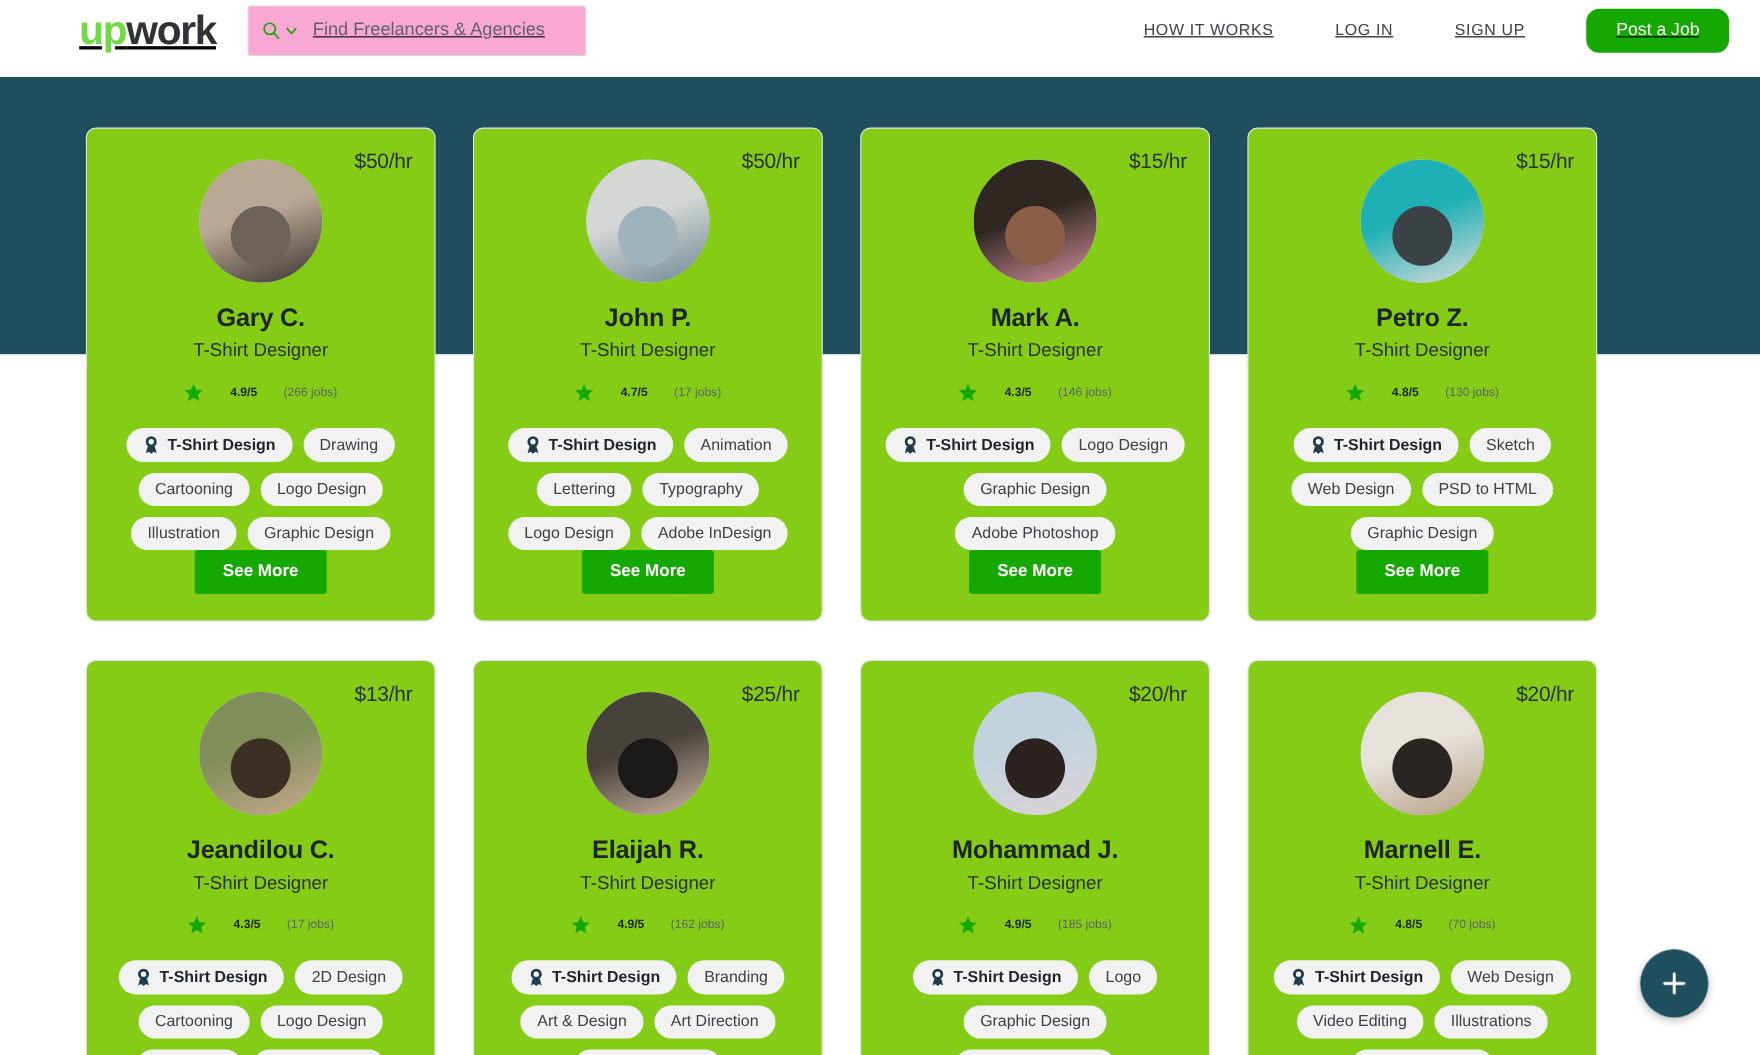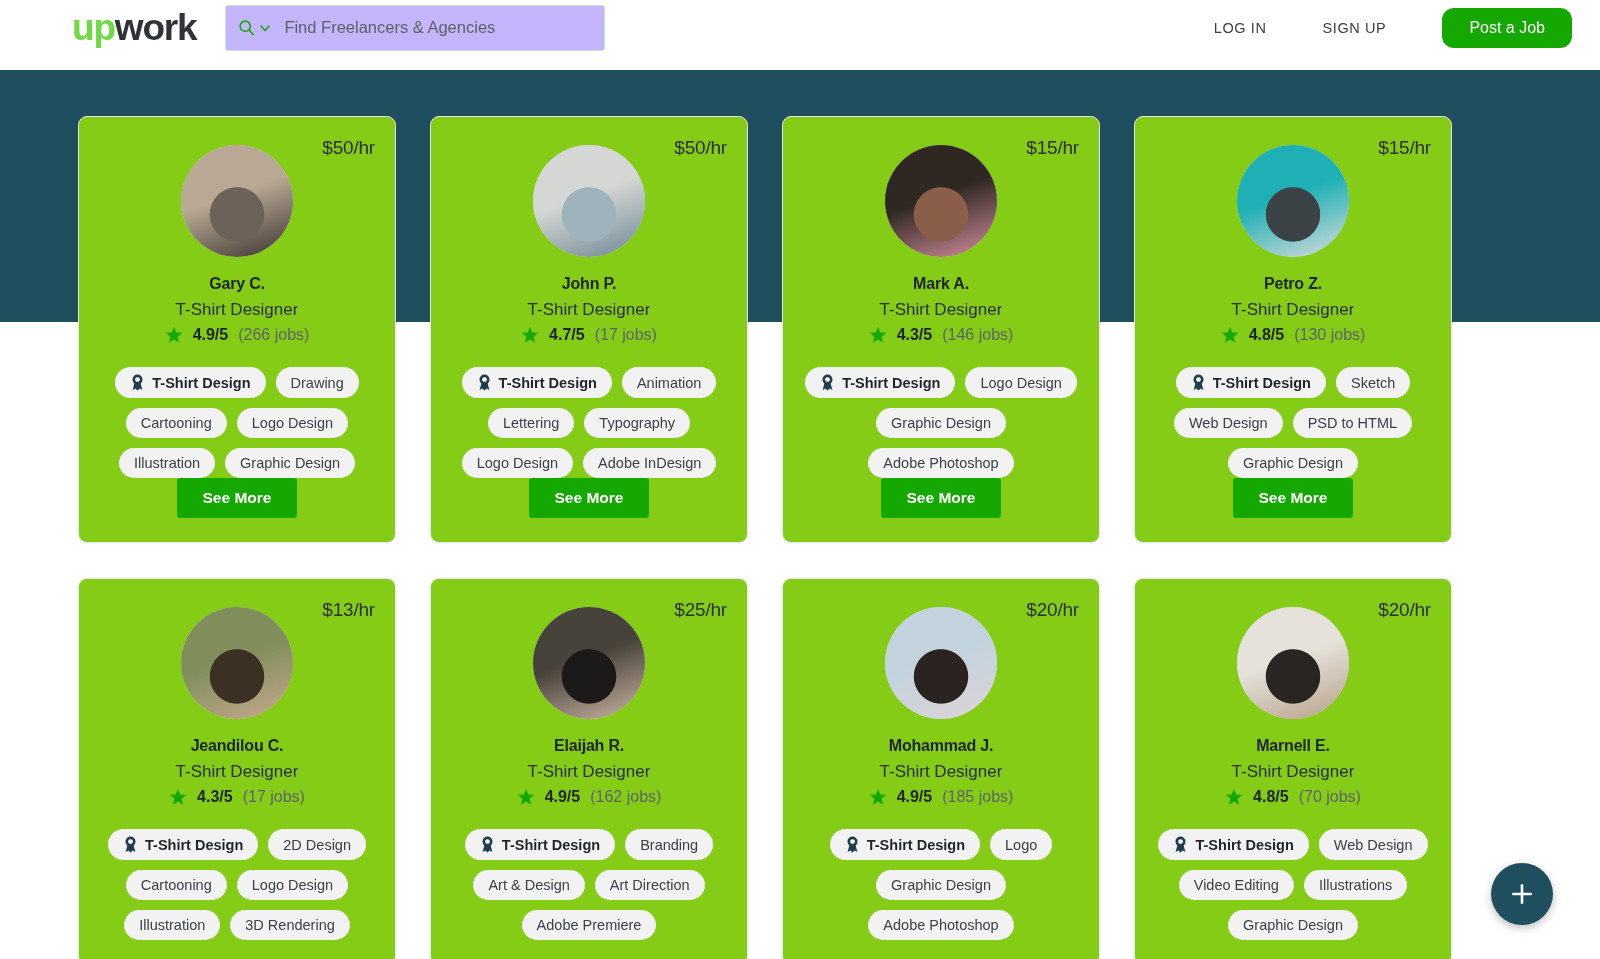--- a/index.html
+++ b/index.html
@@ -14,44 +14,45 @@
 
   
   .header {
     position: relative;
     height: 70px;
     background: #ffffff;
     display: flex;
     align-items: center;
     padding: 0 28px 15px 72px;
     z-index: 30;
+    text-decoration: underline;
   }
   .logo {
     font-size: 37px;
     font-weight: 700;
     letter-spacing: -1.2px;
     color: #2f3236;
     display: flex;
     align-items: center;
     line-height: 1;
     user-select: none;
   }
   .logo .up { color: #6fda44; }
   .logo .rest { color: #2f3236; }
 
   .search-box {
     margin-left: 29px;
-    width: 380px;
+    width: 308px;
     height: 46px;
     border: 1px solid #d5d9dc;
     border-radius: 3px;
     display: flex;
     align-items: center;
     padding: 0 12px;
-    background: #c4b5fd;
+    background: #f9a8d4;
   }
   .search-icon { width: 17px; height: 17px; flex: none; }
   .chev { margin-left: 4px; width: 12px; height: 12px; flex: none; }
   .search-input {
     border: none; outline: none;
     margin-left: 13px;
     font-size: 16.5px;
     color: #5e6265;
     font-family: "Liberation Sans", sans-serif;
     background: transparent;
@@ -141,36 +142,36 @@
     border-radius: 50%;
     margin-top: 6px;
     overflow: hidden;
     position: relative;
     background: #cfd4d8;
   }
   .avatar .ph { position: absolute; inset: 0; }
 
   .name {
     margin-top: 18px;
-    font-size: 16px;
+    font-size: 23px;
     font-weight: 700;
     color: #1f2429;
     letter-spacing: -0.2px;
   }
   .title {
     margin-top: 7px;
     font-size: 17px;
     color: #2b3033;
   }
   .rating-row {
-    margin-top: 6px;
-    display: flex;
-    align-items: center;
-    gap: 10px;
-    font-size: 16px;
+    margin-top: 19px;
+    display: flex;
+    align-items: center;
+    gap: 24px;
+    font-size: 11px;
   }
   .star { width: 18px; height: 18px; display: block; }
   .rating-val { font-weight: 700; color: #1f2429; }
   .rating-jobs { color: #5e6265; }
 
   .tags {
     margin-top: 23px;
     display: flex;
     flex-wrap: wrap;
     gap: 10px;
@@ -237,20 +238,21 @@
       <circle cx="8.5" cy="8.5" r="6" fill="none" stroke="#14a800" stroke-width="1.8"></circle>
       <line x1="13" y1="13" x2="18" y2="18.5" stroke="#14a800" stroke-width="1.8" stroke-linecap="round"></line>
     </svg>
     <svg class="chev" viewBox="0 0 12 12">
       <polyline points="2,4 6,8.5 10,4" fill="none" stroke="#14a800" stroke-width="1.5" stroke-linecap="round" stroke-linejoin="round"></polyline>
     </svg>
     <input class="search-input" type="text" placeholder="Find Freelancers &amp; Agencies" style="">
   </div>
 
   <nav class="nav">
+    <a class="nav-link">HOW IT WORKS</a>
     <a class="nav-link">LOG IN</a>
     <a class="nav-link">SIGN UP</a>
     <button class="post-job-btn">Post a Job</button>
   </nav>
 </div>
 
 <div class="banner"></div>
 
 <div class="content">
   <div class="grid" id="grid">

